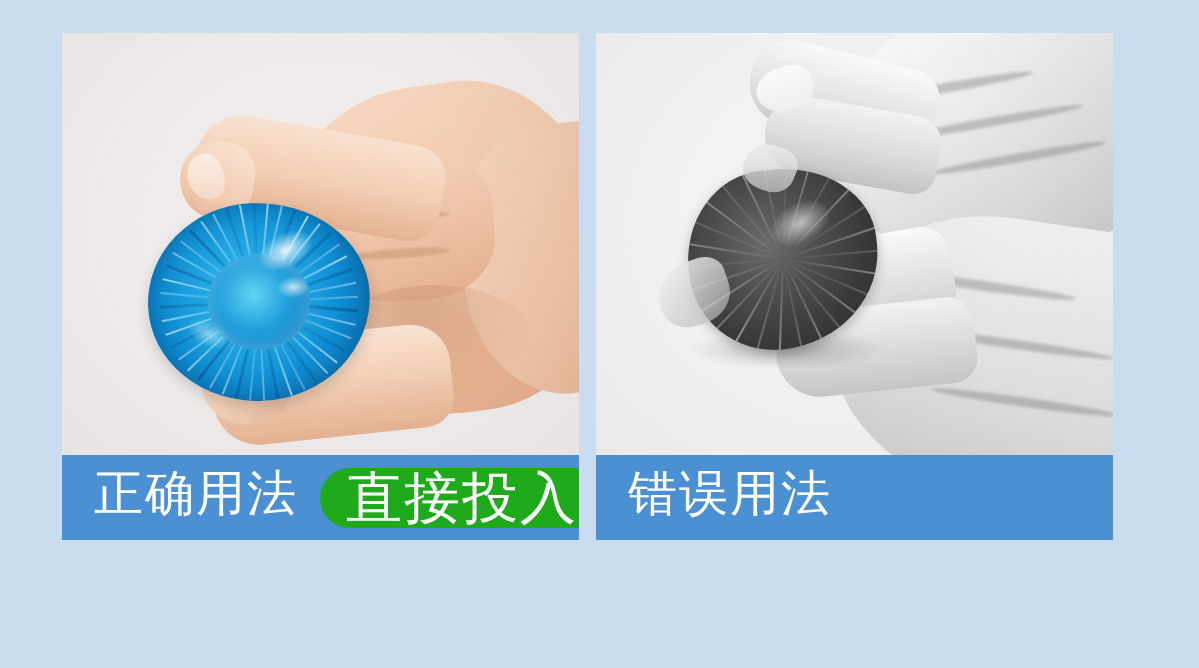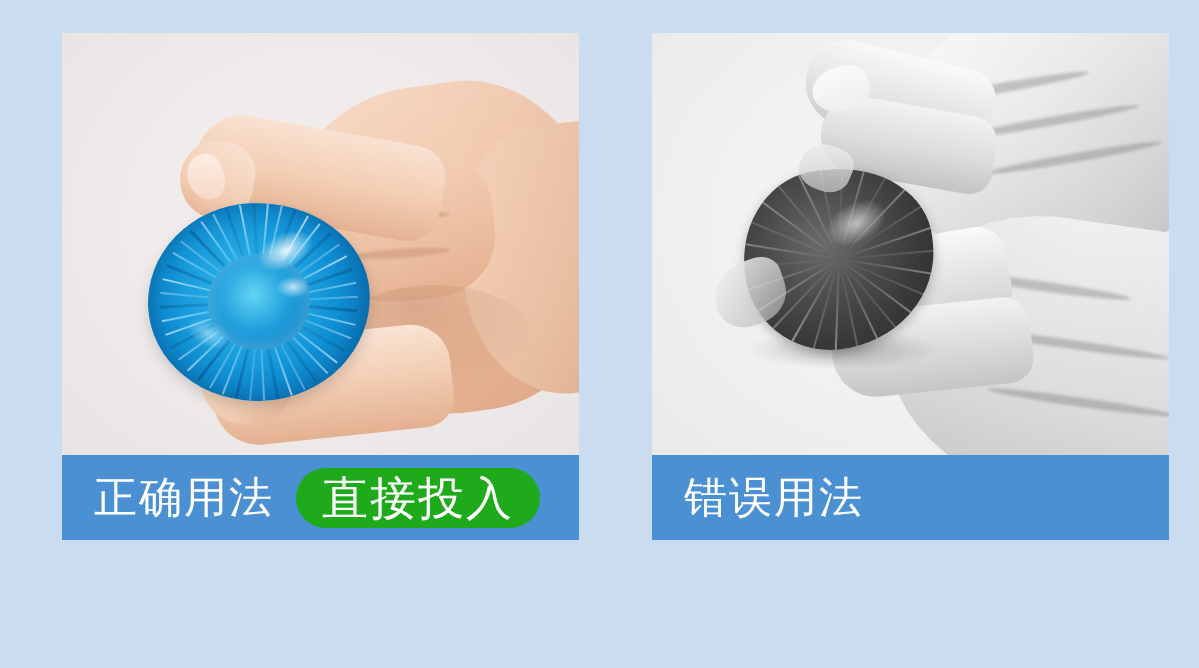--- a/index.html
+++ b/index.html
@@ -24,21 +24,21 @@
 
   
   .panel {
     position: absolute;
     top: 33px;
     width: 517px;
     height: 507px;
     overflow: hidden;
   }
   #panel-correct { left: 62px; }
-  #panel-wrong   { left: 652px; }
+  #panel-wrong   { left: 596px; }
 
   .photo {
     position: absolute;
     left: 0; top: 0;
     width: 517px;
     height: 422px;
     overflow: hidden;
   }
   .photo-correct { background: #f1ecec; }
   .photo-wrong   { background: #f2f2f2; filter: grayscale(100%); }
@@ -61,40 +61,40 @@
     width: 517px;
     height: 85px;
     background: #4b90d2;
     display: flex;
     align-items: center;
     padding-left: 32px;
     box-sizing: border-box;
   }
   .caption-label {
     color: #ffffff;
-    font-size: 43px;
+    font-size: 49px;
     line-height: 1;
     letter-spacing: 2px;
     white-space: nowrap;
-    font-family: Liberation Serif, serif;
+    font-family: Liberation Mono, monospace;
   }
   .caption-pill {
     margin-left: 22px;
     height: 60px;
     border-radius: 32px;
     display: flex;
     align-items: center;
     justify-content: center;
     padding: 0 26px;
     box-sizing: border-box;
     white-space: nowrap;
   }
   .caption-pill .pill-text {
     color: #ffffff;
-    font-size: 46px;
+    font-size: 56px;
     line-height: 1;
     letter-spacing: 2px;
     font-family: "DejaVu Sans", "Liberation Sans", sans-serif;
   }
   #pill-correct { background: #1faa1c; }
   #pill-wrong   { background: #ee1d21; }
 
   
   .art { position: absolute; left:0; top:0; width:517px; height:422px; }
 

